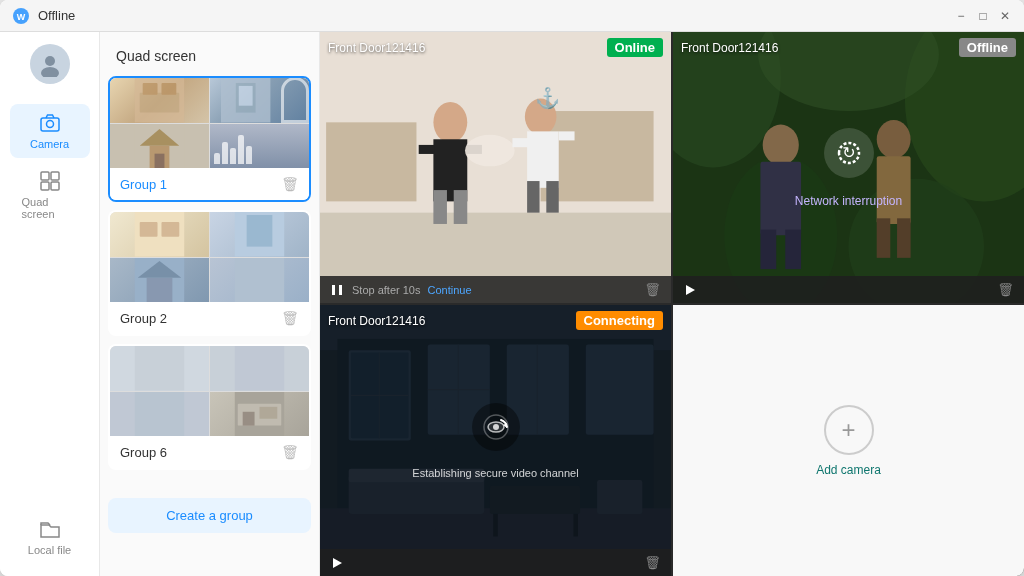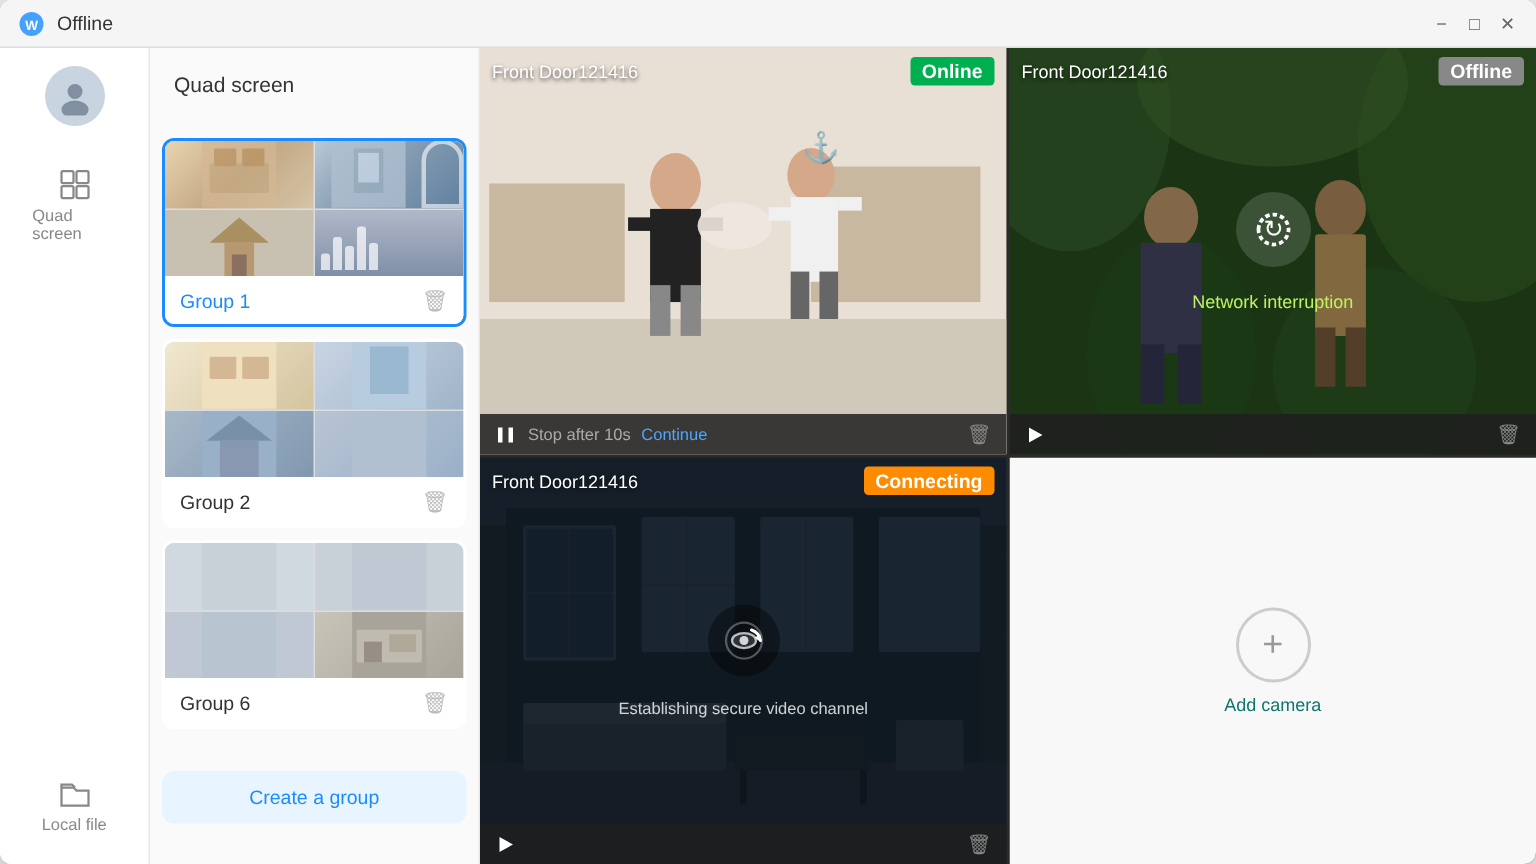--- a/index.html
+++ b/index.html
@@ -154,21 +154,20 @@
       margin: 0 8px 8px;
       border-radius: 8px;
       overflow: hidden;
       cursor: pointer;
       background: #fff;
       border: 2px solid transparent;
     }
 
     .group-item.selected {
       border-color: #1a8cff;
-      margin-top: 16px;
     }
 
     .group-thumbnail {
       display: grid;
       grid-template-columns: 1fr 1fr;
       grid-template-rows: 1fr 1fr;
       height: 90px;
       gap: 1px;
       background: #ddd;
     }
@@ -282,21 +281,21 @@
       height: 50px;
       border-radius: 50%;
       background: rgba(255,255,255,0.15);
       display: flex;
       align-items: center;
       justify-content: center;
       margin-bottom: 8px;
     }
 
     .network-text {
-      color: #bef264;
+      color: #c4b5fd;
       font-size: 12px;
     }
 
     .connecting-icon {
       width: 48px;
       height: 48px;
       border-radius: 50%;
       background: rgba(0,0,0,0.4);
       display: flex;
       align-items: center;
@@ -455,20 +454,30 @@
   <div class="app-body">
 
     <div class="nav-sidebar">
       <div class="nav-avatar">
         <svg width="26" height="26" viewBox="0 0 26 26">
           <circle cx="13" cy="10" r="5" fill="#8090a0"></circle>
           <ellipse cx="13" cy="22" rx="9" ry="6" fill="#8090a0"></ellipse>
         </svg>
       </div>
 
+      <div class="nav-item active">
+        <div class="nav-icon">
+          <svg width="22" height="22" viewBox="0 0 22 22" fill="none">
+            <rect x="2" y="6" width="18" height="13" rx="2" stroke="#1a8cff" stroke-width="1.5"></rect>
+            <circle cx="11" cy="12" r="3.5" stroke="#1a8cff" stroke-width="1.5"></circle>
+            <path d="M7 6l1.5-3h5L15 6" stroke="#1a8cff" stroke-width="1.5"></path>
+          </svg>
+        </div>
+        <span class="nav-item-label">Camera</span>
+      </div>
 
       <div class="nav-item">
         <div class="nav-icon">
           <svg width="22" height="22" viewBox="0 0 22 22" fill="none">
             <rect x="2" y="2" width="8" height="8" rx="1" stroke="#888" stroke-width="1.5"></rect>
             <rect x="12" y="2" width="8" height="8" rx="1" stroke="#888" stroke-width="1.5"></rect>
             <rect x="2" y="12" width="8" height="8" rx="1" stroke="#888" stroke-width="1.5"></rect>
             <rect x="12" y="12" width="8" height="8" rx="1" stroke="#888" stroke-width="1.5"></rect>
           </svg>
         </div>

